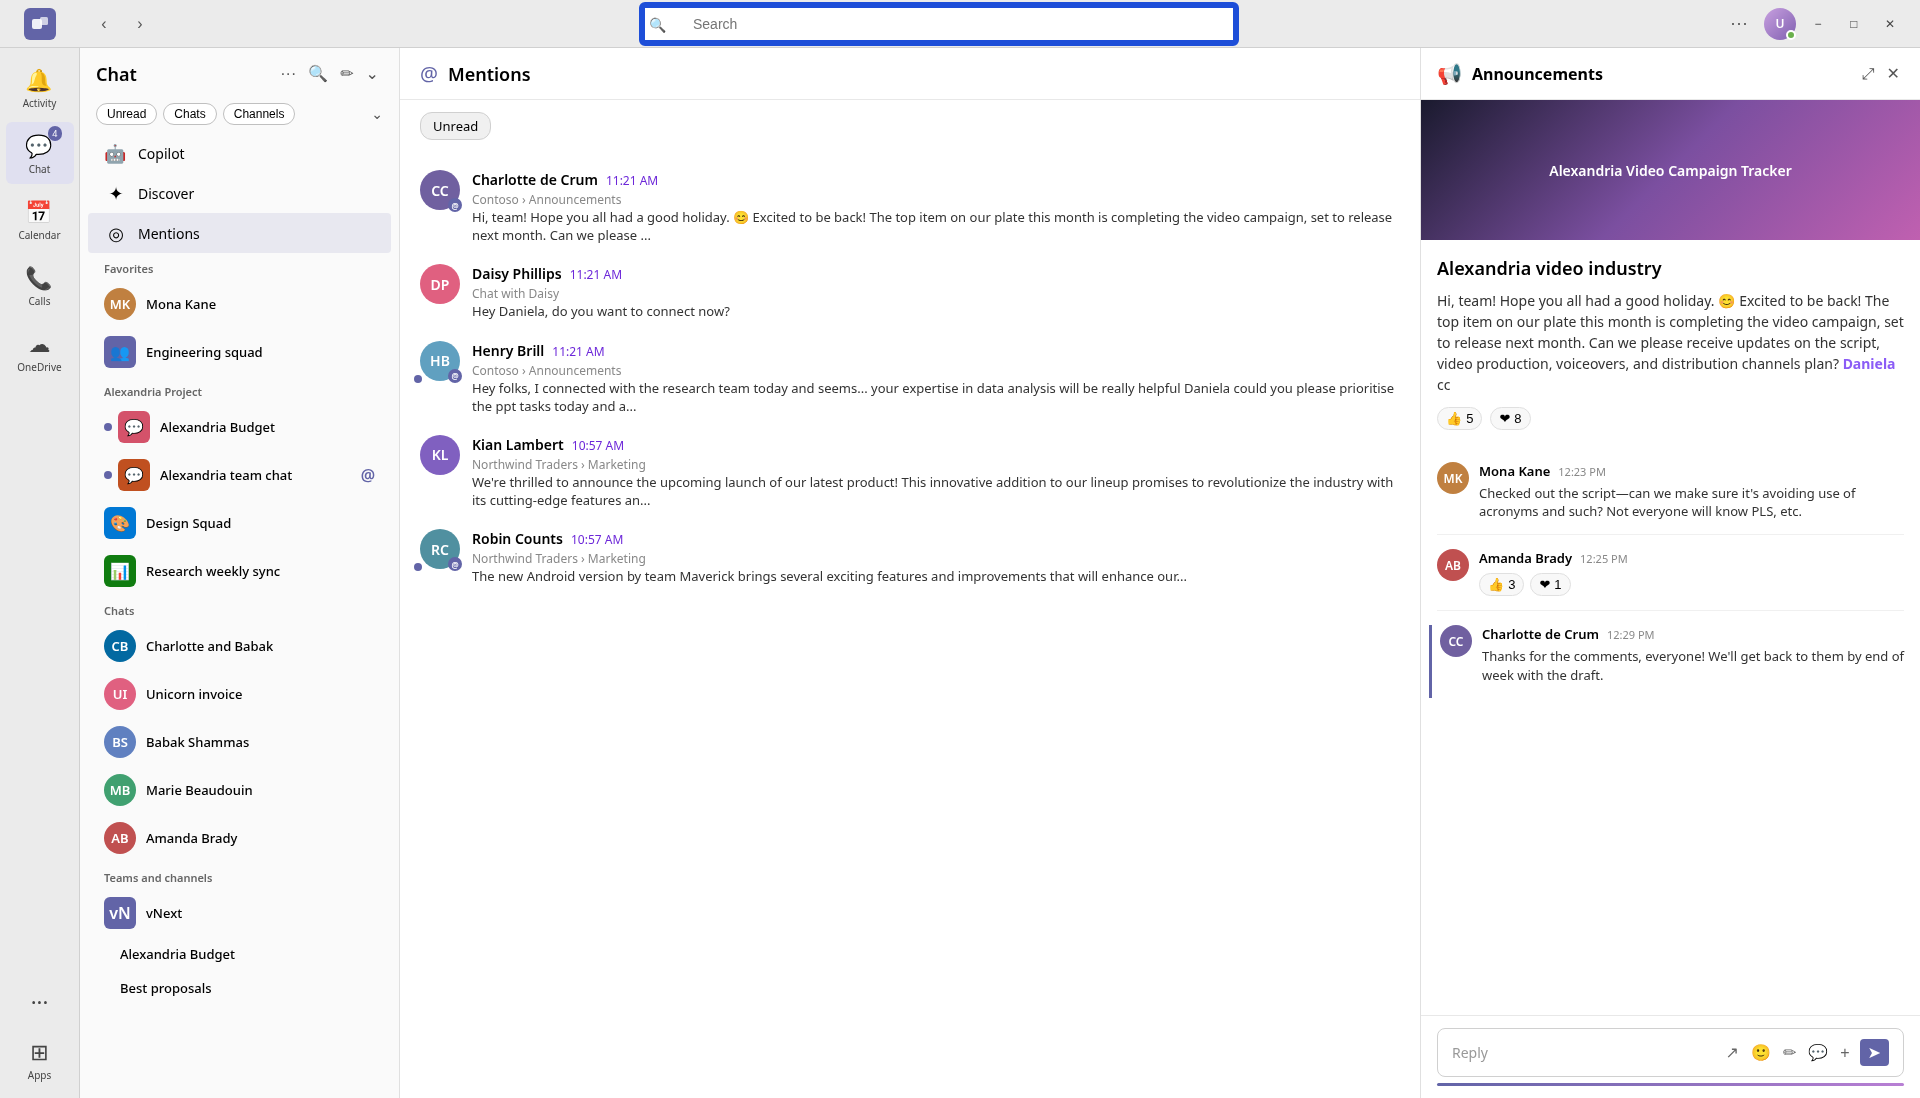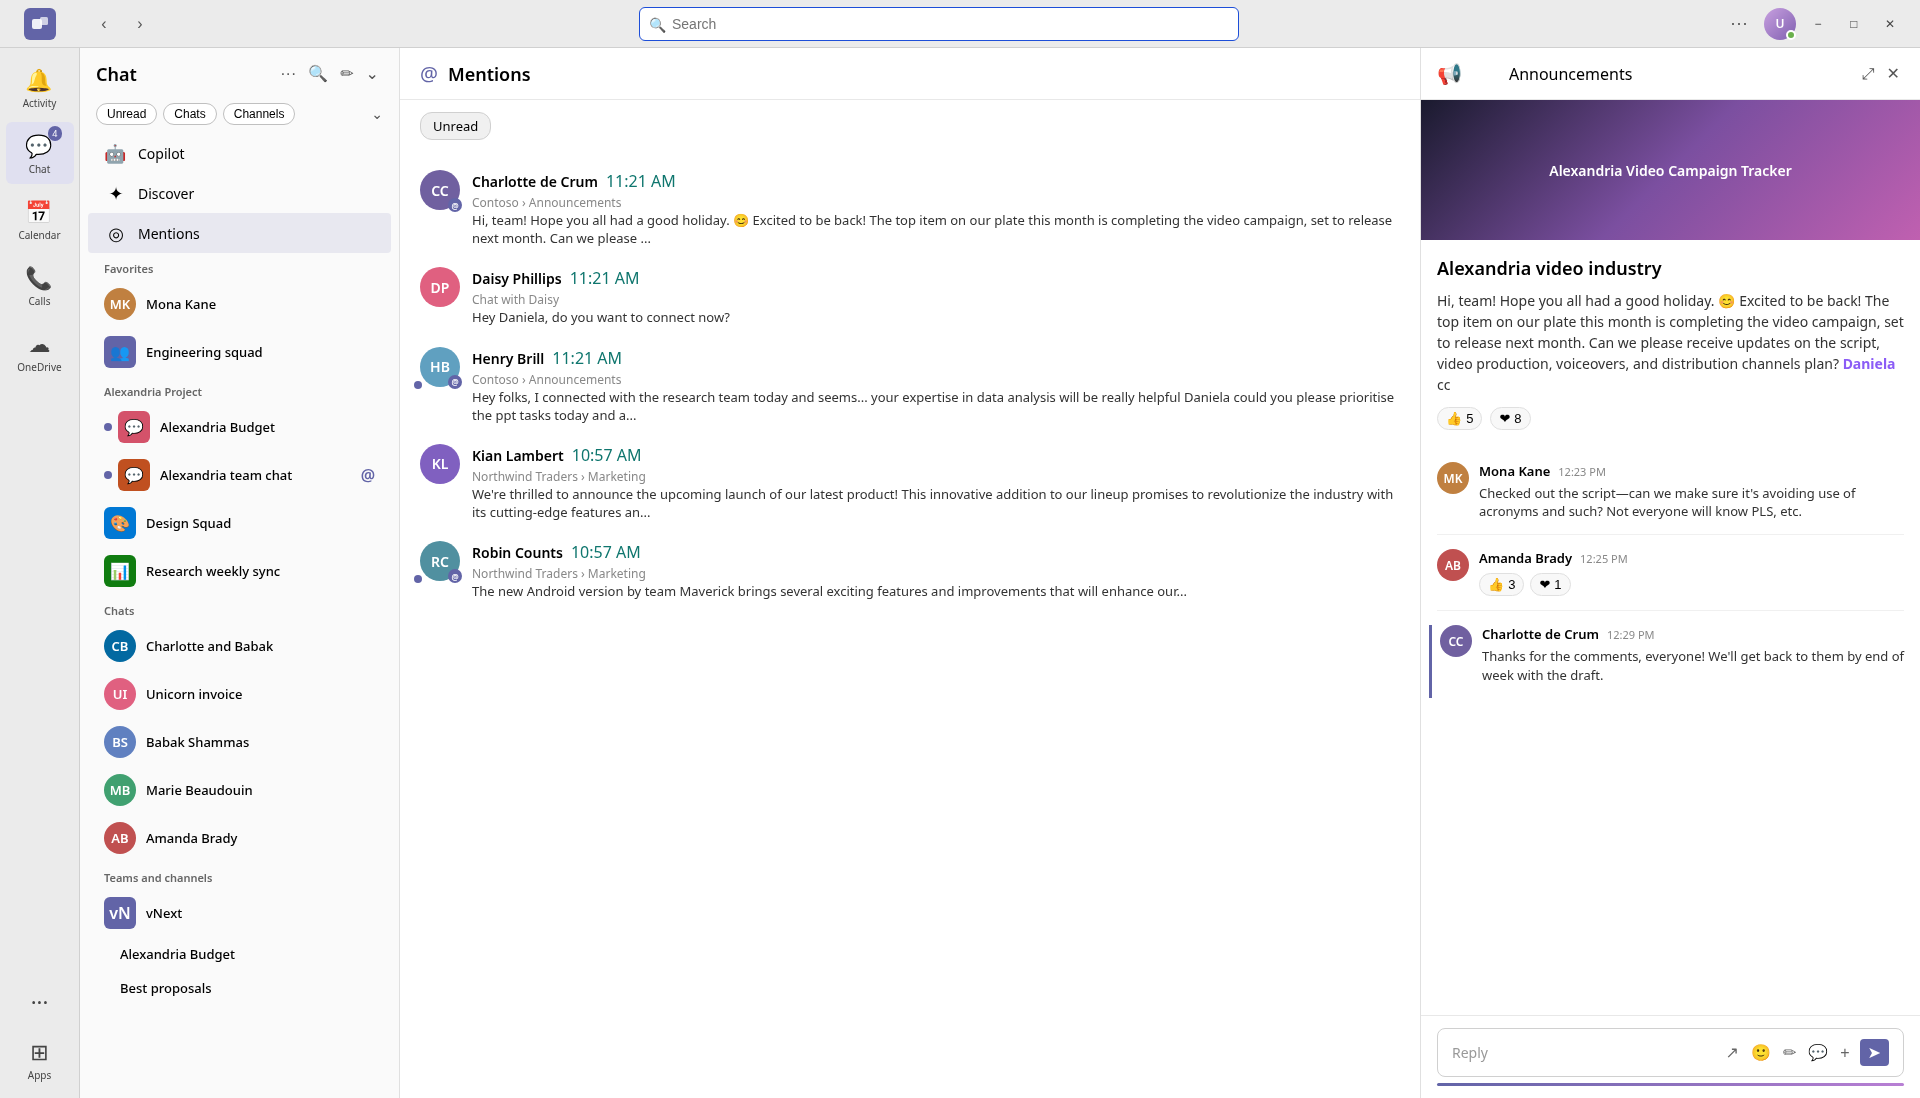--- a/index.html
+++ b/index.html
@@ -9,21 +9,21 @@
     .title-bar {
       position: fixed; top: 0; left: 0; right: 0; height: 48px;
       background: #ebebeb; display: flex; align-items: center;
       z-index: 100; border-bottom: 1px solid #d0d0d0;
     }
     .title-bar-left { width: 80px; display: flex; align-items: center; justify-content: center; }
     .teams-logo { width: 32px; height: 32px; background: #6264a7; border-radius: 6px; display: flex; align-items: center; justify-content: center; color: white; font-weight: 700; font-size: 16px; }
     .title-bar-nav { display: flex; align-items: center; gap: 4px; margin-left: 8px; }
     .nav-btn { width: 32px; height: 32px; border: none; background: transparent; border-radius: 4px; cursor: pointer; display: flex; align-items: center; justify-content: center; color: #555; font-size: 16px; }
     .search-bar { flex: 1; max-width: 600px; margin: 0 auto; position: relative; }
-    .search-bar input { width: 100%; padding: 8px 16px 8px 32px; border-radius: 6px; border: 1px solid #1d4ed8; background: white; font-size: 14px; outline: none; }
+    .search-bar input { width: 100%; padding: 8px 16px 8px 48px; border-radius: 6px; border: 6px solid #1d4ed8; background: white; font-size: 14px; outline: none; }
     .search-icon-wrap { position: absolute; left: 10px; top: 50%; transform: translateY(-50%); color: #666; font-size: 14px; }
     .title-bar-right { display: flex; align-items: center; gap: 8px; margin-right: 16px; }
     .avatar-circle { width: 32px; height: 32px; border-radius: 50%; background: linear-gradient(135deg, #c8a0e0, #8060b0); display: flex; align-items: center; justify-content: center; color: white; font-size: 12px; font-weight: 600; position: relative; }
     .status-dot { position: absolute; bottom: 0; right: 0; width: 10px; height: 10px; background: #6ab04c; border-radius: 50%; border: 2px solid white; }
     .win-btn { width: 28px; height: 28px; border: none; background: transparent; cursor: pointer; display: flex; align-items: center; justify-content: center; font-size: 12px; color: #444; border-radius: 3px; }
     .ellipsis-btn { background: transparent; border: none; cursor: pointer; font-size: 18px; color: #555; padding: 4px 8px; border-radius: 4px; }
 
     
     .app { margin-top: 48px; display: flex; height: calc(100vh - 48px); }
 
@@ -77,29 +77,29 @@
     .messages-scroll::-webkit-scrollbar { width: 6px; }
     .messages-scroll::-webkit-scrollbar-thumb { background: #c0c0c0; border-radius: 3px; }
 
     .message-item { display: flex; gap: 12px; padding: 10px 20px; cursor: pointer; position: relative; }
     .msg-avatar { width: 40px; height: 40px; border-radius: 50%; display: flex; align-items: center; justify-content: center; font-size: 14px; font-weight: 600; color: white; flex-shrink: 0; position: relative; }
     .msg-dot { position: absolute; bottom: -2px; left: -6px; width: 8px; height: 8px; border-radius: 50%; background: #6264a7; }
     .msg-at { position: absolute; bottom: -2px; right: -2px; width: 14px; height: 14px; background: #6264a7; border-radius: 50%; color: white; font-size: 8px; display: flex; align-items: center; justify-content: center; }
     .msg-content { flex: 1; }
     .msg-header { display: flex; align-items: baseline; gap: 8px; margin-bottom: 2px; }
     .msg-name { font-weight: 600; font-size: 14px; }
-    .msg-time { font-size: 16px; color: #0f766e; }
+    .msg-time { font-size: 12px; color: #6d28d9; }
     .msg-source { font-size: 12px; color: #888; }
     .msg-text { font-size: 13px; color: #333; line-height: 1.4; display: -webkit-box; -webkit-line-clamp: 3; -webkit-box-orient: vertical; overflow: hidden; }
 
     
     .right-panel { width: 500px; background: white; border-left: 1px solid #e0e0e0; display: flex; flex-direction: column; overflow: hidden; }
     .right-header { padding: 12px 16px; border-bottom: 1px solid #e8e8e8; display: flex; align-items: center; gap: 10px; }
     .right-header-icon { font-size: 20px; }
-    .right-title { font-size: 16px; font-weight: 400; flex: 1; margin-left: 37px; }
+    .right-title { font-size: 16px; font-weight: 700; flex: 1; }
     .right-header-actions { display: flex; gap: 4px; }
 
     .right-scroll { flex: 1; overflow-y: auto; }
     .right-scroll::-webkit-scrollbar { width: 6px; }
     .right-scroll::-webkit-scrollbar-thumb { background: #c0c0c0; border-radius: 3px; }
 
     .banner-img { width: 100%; height: 140px; background: linear-gradient(135deg, #1a1a2e, #7b4fa0, #c060b0); display: flex; align-items: center; justify-content: center; }
     .banner-text { color: white; font-size: 14px; font-weight: 600; text-align: center; padding: 0 20px; }
 
     .announcement-content { padding: 16px; }

